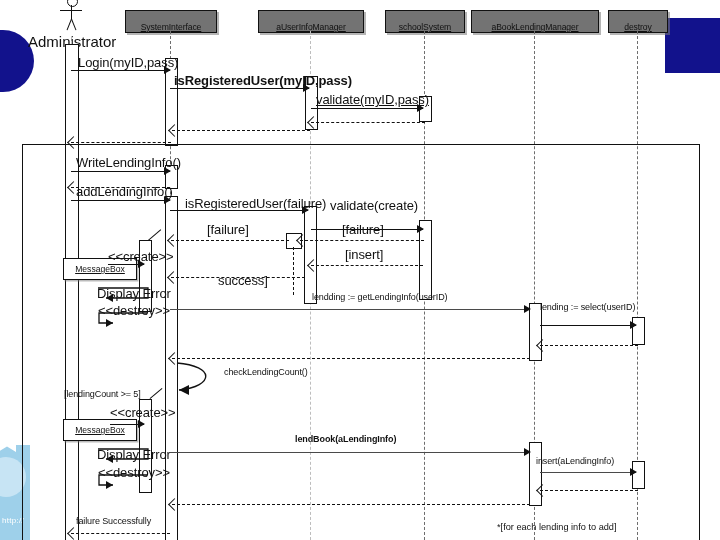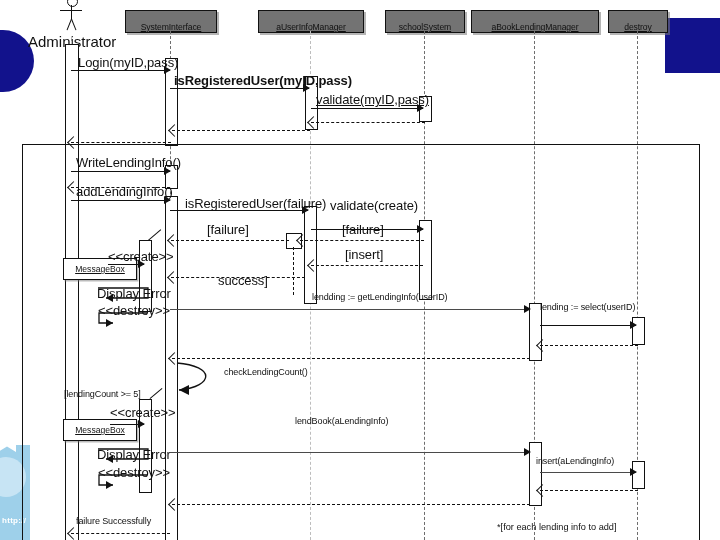--- a/index.html
+++ b/index.html
@@ -8,21 +8,21 @@
        font-family:"Liberation Sans","DejaVu Sans",sans-serif;}
   #stage{position:relative;width:720px;height:540px;background:#fff;}
 
   
   .deco-halfcircle{position:absolute;background:#12128c;}
   .deco-square{position:absolute;background:#12128c;}
   .deco-strip{position:absolute;overflow:hidden;}
   .deco-strip .sky{position:absolute;inset:0;background:#9ed0ea;}
   .deco-strip .sun{position:absolute;border-radius:50%;background:#c7e4f4;}
   .deco-strip .notch{position:absolute;background:#ffffff;}
-  .url-text{position:absolute;color:#ffffff;font-size:8px;letter-spacing:.3px;font-weight:bold;}
+  .url-text{position:absolute;color:#ffffff;font-size:8px;letter-spacing:.3px;}
 
   
   .lifeline-head{position:absolute;border:1.3px solid #111;background:#737373;
       box-shadow:2px 2px 0 rgba(120,120,120,.55);
       display:flex;align-items:flex-end;justify-content:center;}
   .lifeline-head span{font-size:8.6px;color:#111;text-decoration:underline;
       white-space:nowrap;letter-spacing:-.1px;}
 
   .lifeline{position:absolute;width:0;border-left:1.4px dashed #6d6d6d;}
   .lifeline.thin{border-left:1px dashed #bdbdbd;}
@@ -312,21 +312,21 @@
     <svg width="58" height="14" viewBox="0 0 58 14">
       <path d="M54 1 H6 V11 H20" fill="none" stroke="#111" stroke-width="1.3"></path>
       <path d="M20 11 l-7 -4 v8 z" fill="#111"></path>
     </svg>
   </div>
 
   <div class="msg solid" style="left:170px;top:452px;width:360px;">
     <div class="line"></div>
       <div class="arrowR"></div>
   </div>
-  <div class="mlabel big" style="left:295px;top:416px;">lendBook(aLendingInfo)</div>
+  <div class="mlabel big" style="left:295px;top:434px;font-weight:bold;">lendBook(aLendingInfo)</div>
 
   <div class="msg solid" style="left:540px;top:472px;width:96px;">
     <div class="line"></div>
       <div class="arrowR"></div>
   </div>
   <div class="mlabel big" style="left:536px;top:456px;">insert(aLendingInfo)</div>
 
   <div class="msg dashed" style="left:540px;top:490px;width:98px;">
     <div class="line"></div>
       <div class="arrowL open"></div>

